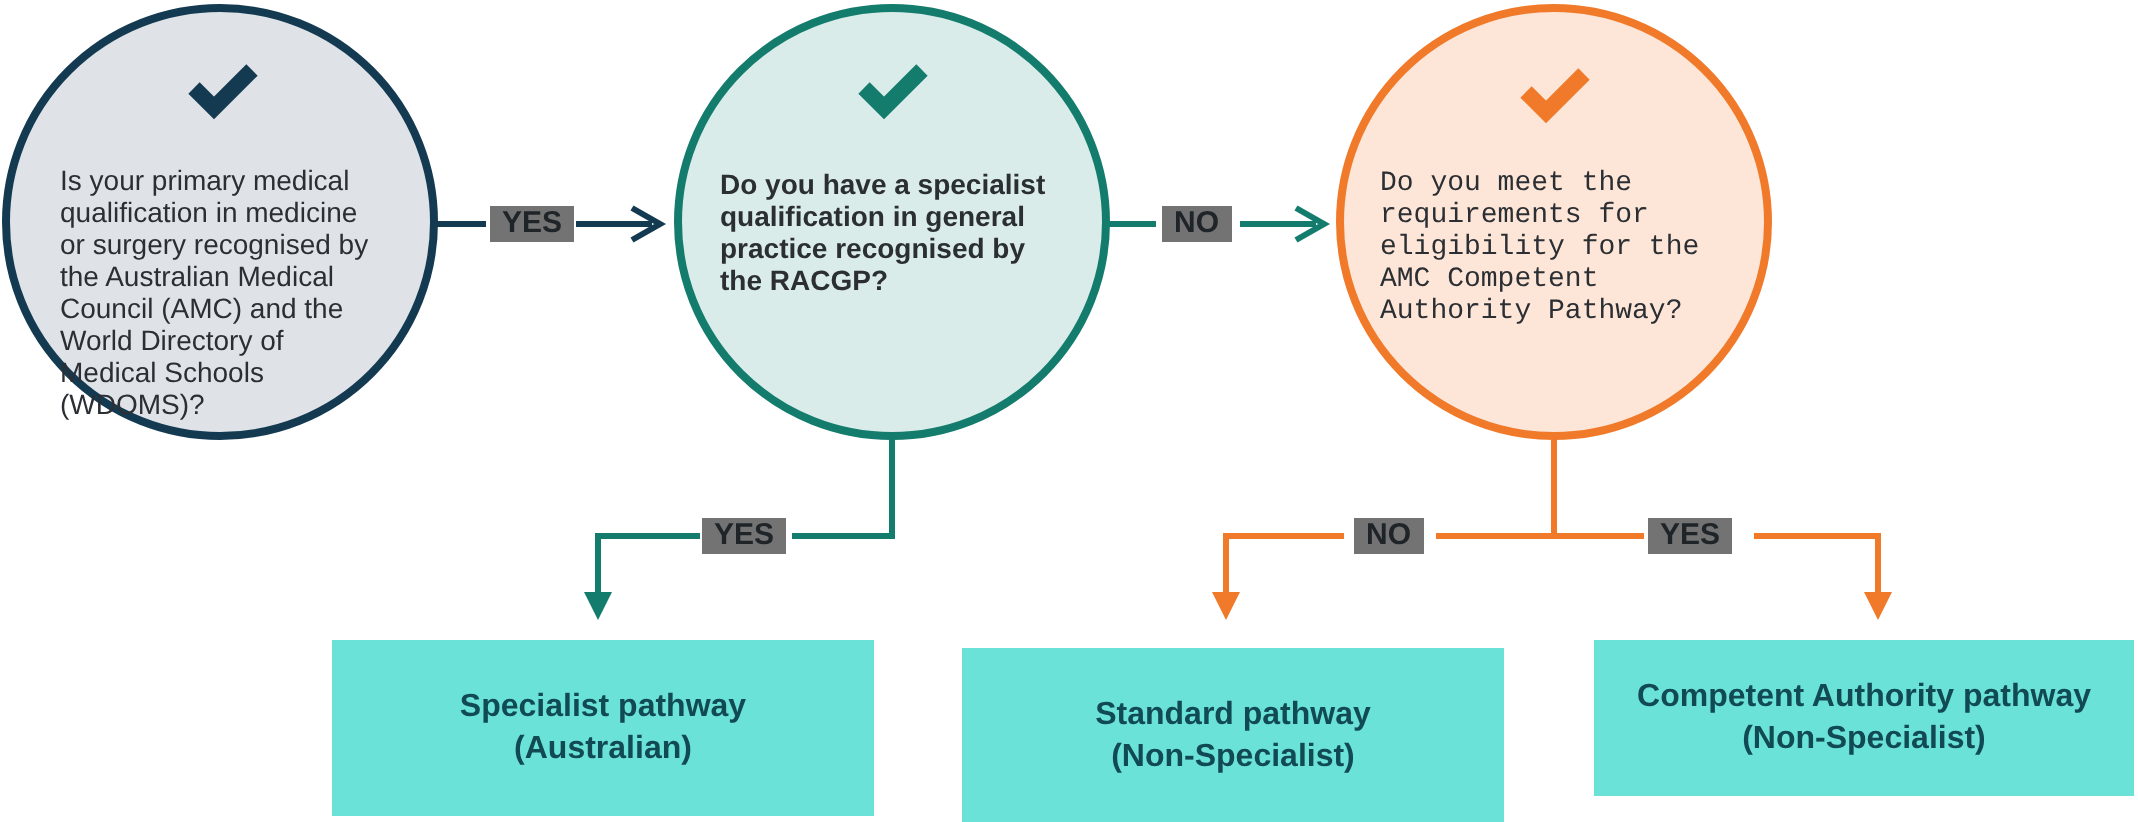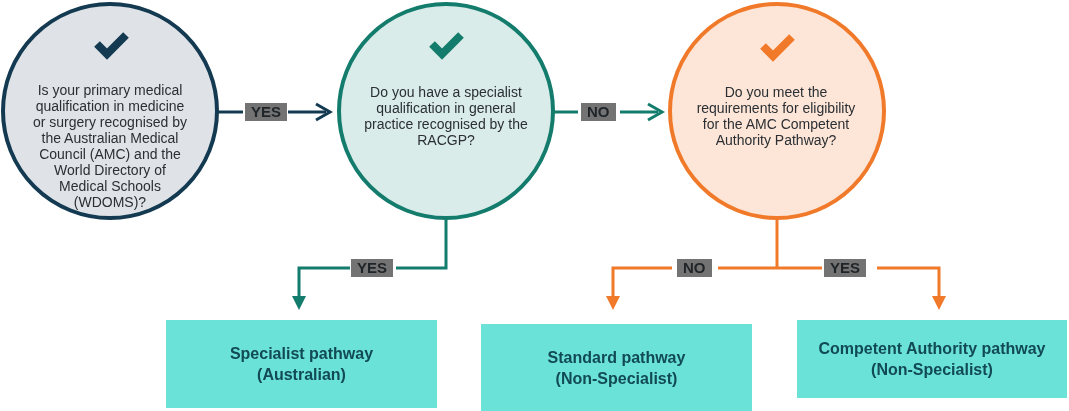--- a/index.html
+++ b/index.html
@@ -1,20 +1,20 @@
 <!DOCTYPE html>
 <html><head>
 <meta charset="utf-8">
 <style>
   html, body { margin: 0; padding: 0; background: #ffffff; }
   body { width: 1069px; height: 411px; position: relative; overflow: hidden;
          font-family: "Liberation Sans", "DejaVu Sans", sans-serif; }
   #flow-svg { position: absolute; left: 0; top: 0; }
   .circle-text {
-    position: absolute; text-align: center; font-size: 14px; line-height: 16px;
+    position: absolute; text-align: left; font-size: 14px; line-height: 16px;
     color: #2b2f33; display: flex; align-items: flex-start; justify-content: center;
   }
   .label {
     position: absolute; font-weight: bold; font-size: 15px; color: #1f2428;
     background: #737373; padding: 0 6px; line-height: 18px;
   }
   .box {
     position: absolute; background: #6ae2d8; display: flex; flex-direction: column;
     align-items: center; justify-content: center; text-align: right;
     color: #124a54; font-weight: bold; font-size: 16px; line-height: 21px;
@@ -55,22 +55,22 @@
     <line x1="777" y1="218" x2="777" y2="268" stroke="#f07a2a" stroke-width="3"></line>
     <polyline points="672,268 613,268 613,304" fill="none" stroke="#f07a2a" stroke-width="3"></polyline>
     <line x1="718" y1="268" x2="822" y2="268" stroke="#f07a2a" stroke-width="3"></line>
     <polyline points="877,268 939,268 939,304" fill="none" stroke="#f07a2a" stroke-width="3"></polyline>
     <path d="M606 296 L613 310 L620 296 Z" fill="#f07a2a"></path>
     <path d="M932 296 L939 310 L946 296 Z" fill="#f07a2a"></path>
   </g>
 </svg>
 
 <div class="circle-text" style="left:30px; top:82px; width:160px;">Is your primary medical qualification in medicine or surgery recognised by the Australian Medical Council (AMC) and the World Directory of Medical Schools (WDOMS)?</div>
-<div class="circle-text" style="left:360px; top:84px; width:172px;">Do you have a specialist qualification in general practice recognised by the RACGP?</div>
-<div class="circle-text" style="left:690px; top:84px; width:172px;">Do you meet the requirements for eligibility for the AMC Competent Authority Pathway?</div>
+<div class="circle-text" style="left:360px; top:84px; width:172px;font-weight:bold;">Do you have a specialist qualification in general practice recognised by the RACGP?</div>
+<div class="circle-text" style="left:690px; top:84px; width:172px;font-family:Liberation Mono, monospace;">Do you meet the requirements for eligibility for the AMC Competent Authority Pathway?</div>
 
 <div class="label" style="left:245px; top:103px;">YES</div>
 <div class="label" style="left:581px; top:103px;">NO</div>
 <div class="label" style="left:351px; top:259px;">YES</div>
 <div class="label" style="left:677px; top:259px;">NO</div>
 <div class="label" style="left:824px; top:259px;">YES</div>
 
 <div class="box" style="left:166px; top:320px; width:271px; height:88px;">
   <div>Specialist pathway</div>
   <div>(Australian)</div>

